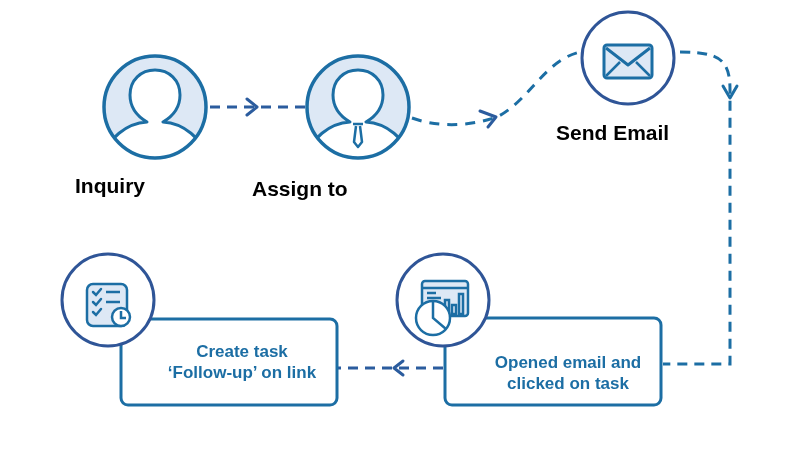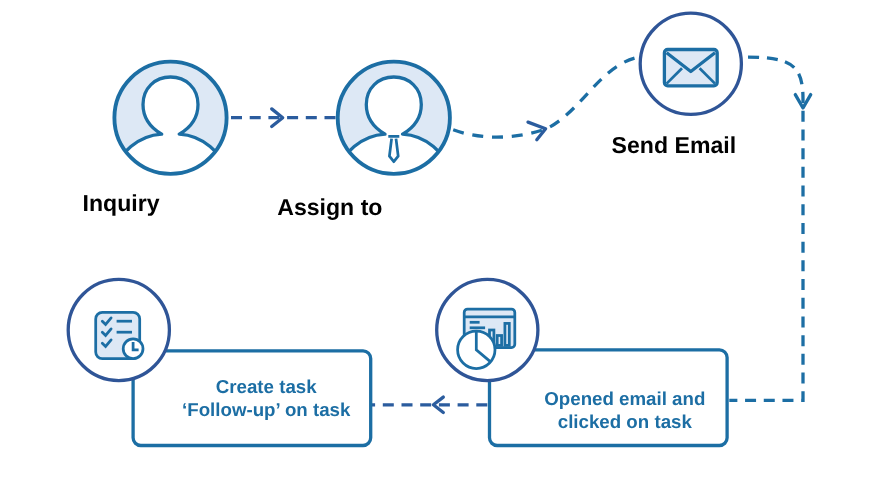--- a/index.html
+++ b/index.html
@@ -111,14 +111,14 @@
   <div>Send Email</div>
 </div>
 
 <div class="box-lbl" style="left:473px; top:352px; width:190px;">
   <div>Opened email and</div>
   <div>clicked on task</div>
 </div>
 
 <div class="box-lbl" style="left:147px; top:341px; width:190px;">
   <div>Create task</div>
-  <div>‘Follow-up’ on task</div>
+  <div>‘Follow-up’ on link</div>
 </div>
 
 </body></html>

